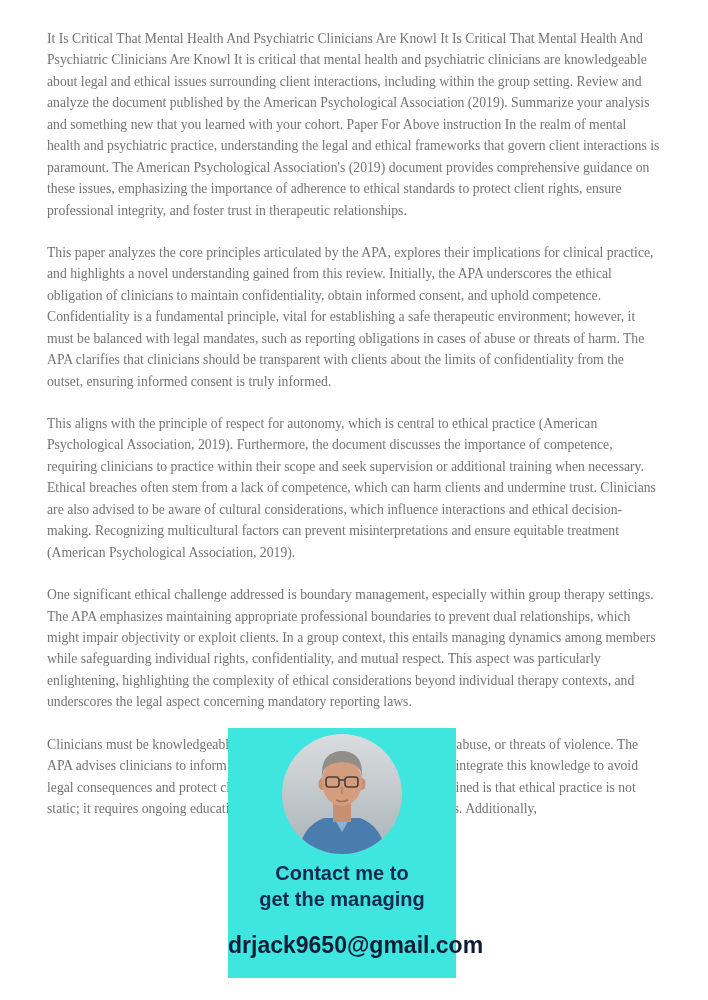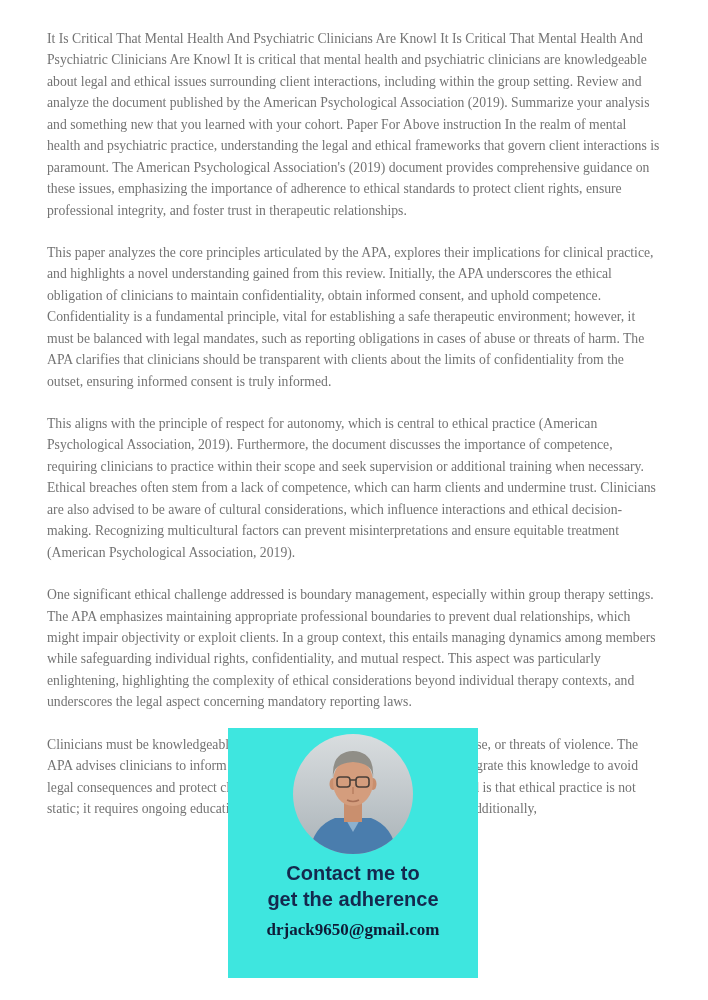--- a/index.html
+++ b/index.html
@@ -25,21 +25,21 @@
     color: #737373;
     text-align: left;
   }
   .doc-text p {
     margin: 0 0 21px 0;
   }
   .ad {
     position: absolute;
     left: 228px;
     top: 728px;
-    width: 250px;
+    width: 228px;
     height: 250px;
     background: #3ee6df;
     text-align: center;
     box-sizing: border-box;
   }
   .avatar {
     width: 120px;
     height: 120px;
     border-radius: 50%;
     overflow: hidden;
@@ -52,25 +52,25 @@
     font-family: "Liberation Sans", sans-serif;
     font-weight: bold;
     font-size: 20px;
     line-height: 1.3;
     color: #14294e;
   }
   .ad-line.first {
     margin-top: 6px;
   }
   .ad-email {
-    font-family: Liberation Serif, serif;
+    font-family: Liberation Sans, sans-serif;
     font-weight: bold;
-    font-size: 17px;
+    font-size: 23px;
     color: #0e1c37;
-    margin-top: 8px;
+    margin-top: 20px;
   }
 </style>
 </head>
 <body>
 
 <div class="page">
 
   <div class="doc-text">
     <p>It Is Critical That Mental Health And Psychiatric Clinicians Are Knowl It Is Critical That Mental Health And Psychiatric Clinicians Are Knowl It is critical that mental health and psychiatric clinicians are knowledgeable about legal and ethical issues surrounding client interactions, including within the group setting. Review and analyze the document published by the American Psychological Association (2019). Summarize your analysis and something new that you learned with your cohort. Paper For Above instruction In the realm of mental health and psychiatric practice, understanding the legal and ethical frameworks that govern client interactions is paramount. The American Psychological Association's (2019) document provides comprehensive guidance on these issues, emphasizing the importance of adherence to ethical standards to protect client rights, ensure professional integrity, and foster trust in therapeutic relationships.</p>
     <p>This paper analyzes the core principles articulated by the APA, explores their implications for clinical practice, and highlights a novel understanding gained from this review. Initially, the APA underscores the ethical obligation of clinicians to maintain confidentiality, obtain informed consent, and uphold competence. Confidentiality is a fundamental principle, vital for establishing a safe therapeutic environment; however, it must be balanced with legal mandates, such as reporting obligations in cases of abuse or threats of harm. The APA clarifies that clinicians should be transparent with clients about the limits of confidentiality from the outset, ensuring informed consent is truly informed.</p>
@@ -97,17 +97,17 @@
         <ellipse cx="60" cy="48" rx="20" ry="24" fill="#d49d7d"></ellipse>
         <path d="M40 44 Q38 18 60 17 Q82 18 80 44 Q80 29 60 28 Q40 29 40 44 Z" fill="#908e87"></path>
         <rect x="44" y="43" width="13" height="10" rx="3" fill="none" stroke="#4a3f38" stroke-width="1.6"></rect>
         <rect x="63" y="43" width="13" height="10" rx="3" fill="none" stroke="#4a3f38" stroke-width="1.6"></rect>
         <line x1="57" y1="46" x2="63" y2="46" stroke="#4a3f38" stroke-width="1.6"></line>
         <path d="M60 53 L60 60" stroke="#b87f60" stroke-width="1.5" fill="none"></path>
         <path d="M54 66 Q60 69 66 66" stroke="#a86f55" stroke-width="1.5" fill="none"></path>
       </svg>
     </div>
     <div class="ad-line first">Contact me to</div>
-    <div class="ad-line">get the adherence</div>
+    <div class="ad-line">get the managing</div>
     <div class="ad-email">drjack9650@gmail.com</div>
   </div>
 
 </div>
 
 </body></html>

